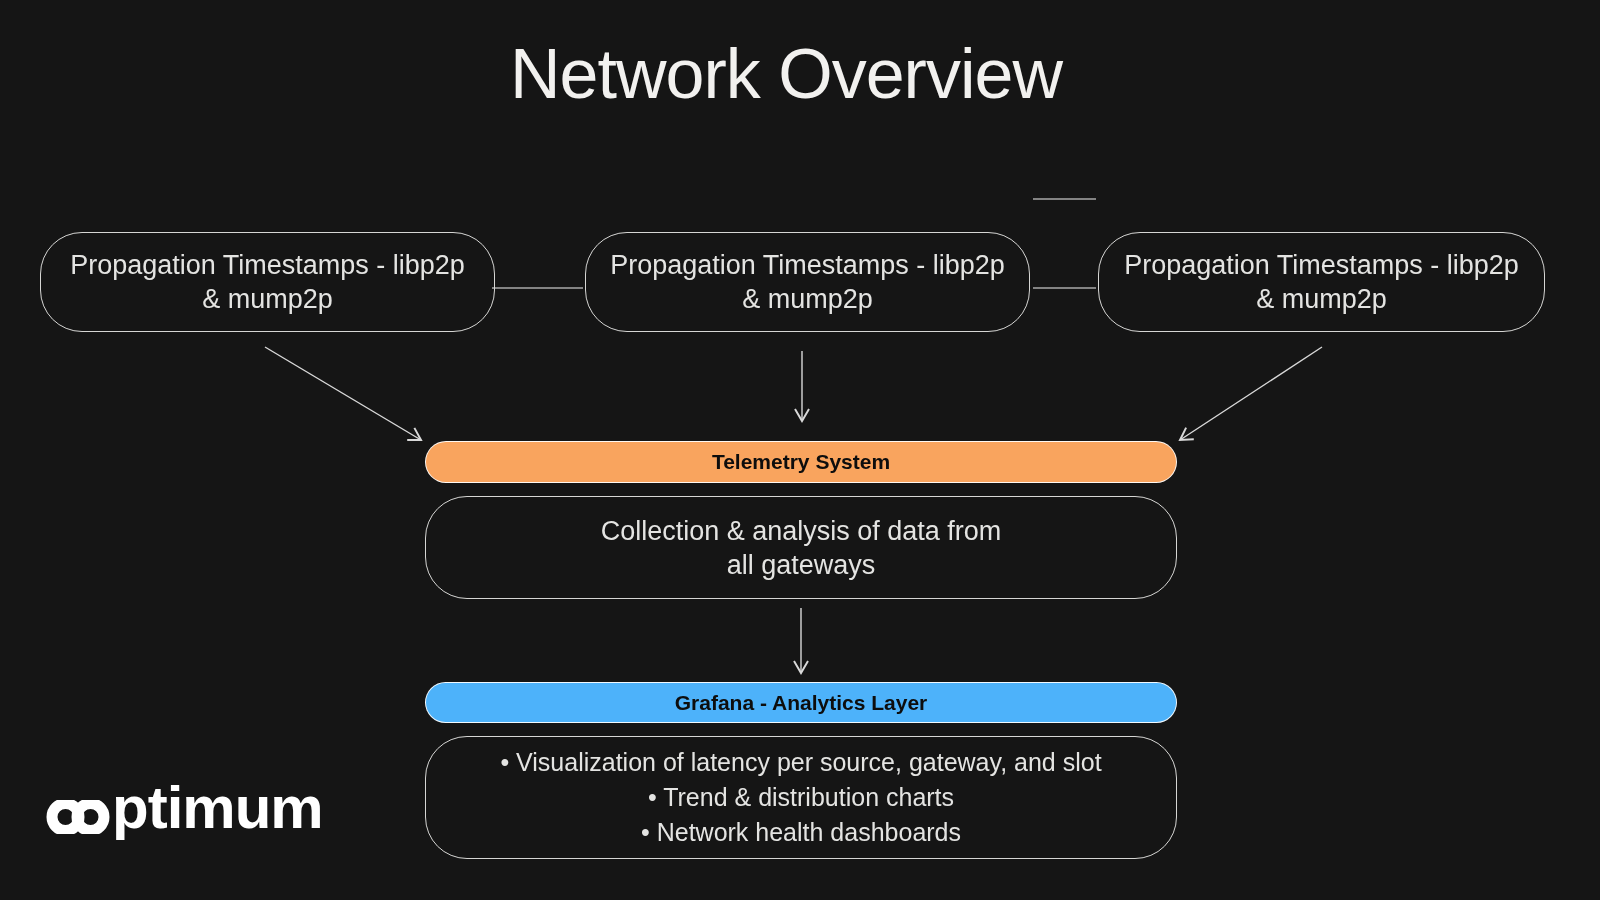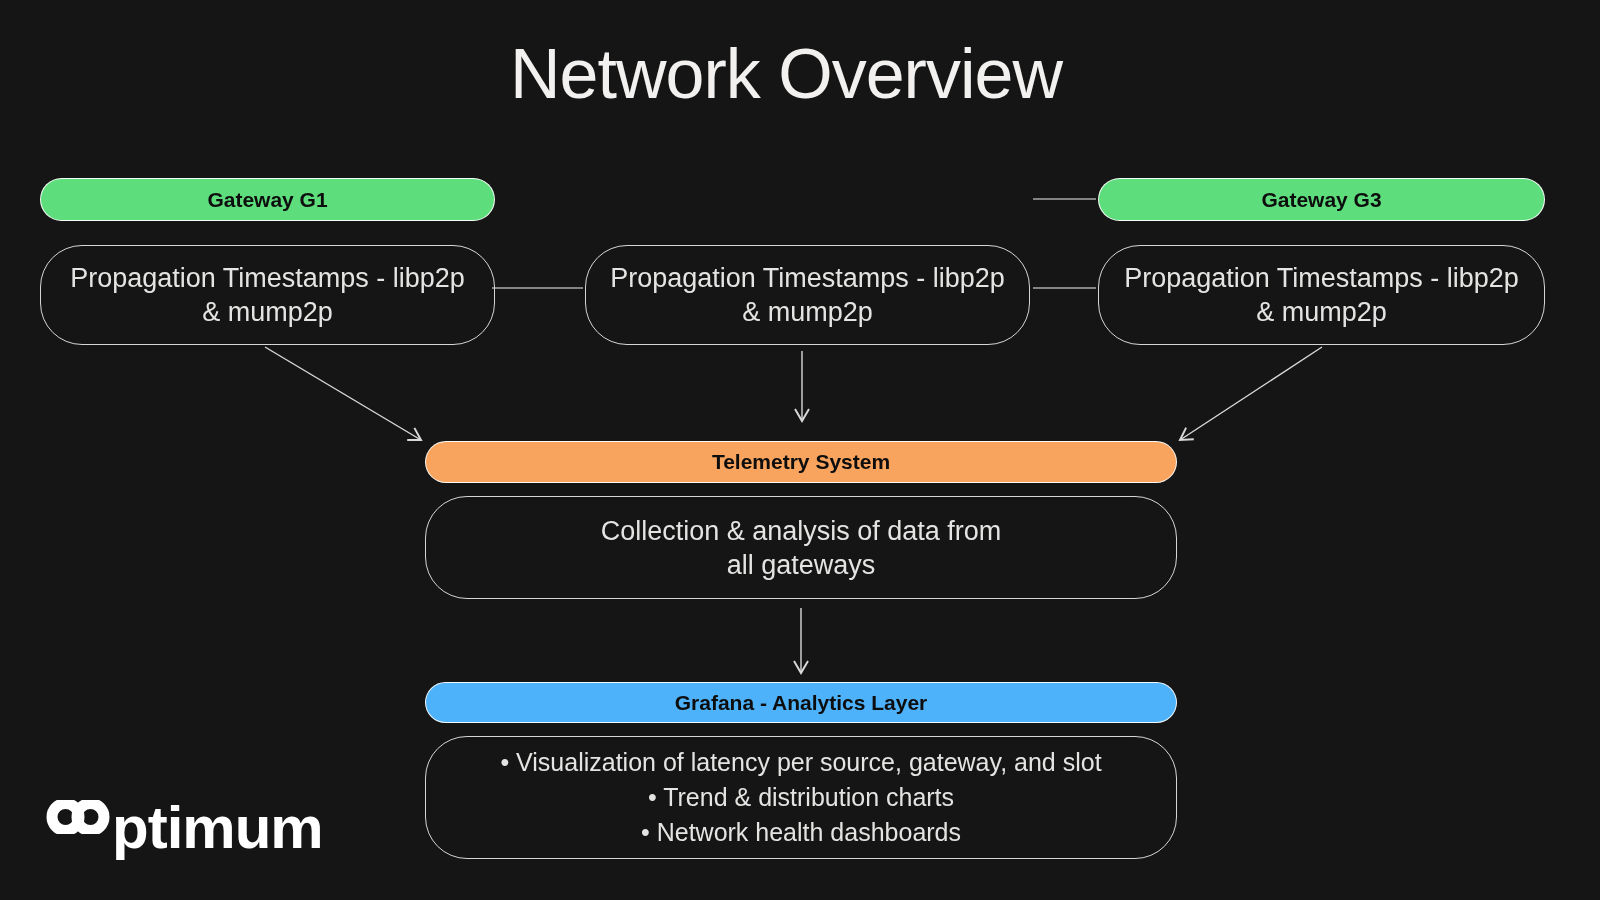--- a/index.html
+++ b/index.html
@@ -35,34 +35,34 @@
   }
   .node-box{
     position:absolute;left:0;right:0;
     border:1px solid var(--box-border);border-radius:42px;
     display:flex;flex-direction:column;align-items:center;justify-content:center;
     color:var(--body-text);font-size:27px;line-height:34px;text-align:center;
     box-sizing:border-box;
   }
   .gateway-col{position:absolute;top:178px;height:160px;}
   .gateway-col .pill{top:0;background:var(--gateway-green);}
-  .gateway-col .node-box{top:67px;height:100px;}
+  .gateway-col .node-box{top:54px;height:100px;}
   .col-g1{left:40px;width:455px;}
   .col-g2{left:585px;width:445px;}
   .col-g3{left:1098px;width:447px;}
   .center-col{position:absolute;left:425px;width:752px;}
   .telemetry-pill{top:441px;height:42px;background:var(--telemetry-orange);}
   .telemetry-box{top:496px;height:103px;}
   .grafana-pill{top:682px;height:41px;background:var(--analytics-blue);}
   .grafana-box{top:736px;height:123px;font-size:25px;line-height:35px;}
   .logo{position:absolute;left:46px;top:778px;width:300px;height:86px;}
   .logo-symbol{position:absolute;left:0;top:22px;}
   .logo-text{
     position:absolute;left:66px;top:0;color:#FFFFFF;
-    font-size:60px;font-weight:700;letter-spacing:-1px;line-height:1;margin-top:20px;
+    font-size:60px;font-weight:700;letter-spacing:-1px;line-height:1;
   }
 </style>
 </head>
 <body>
 
 <div class="stage">
 
   <div class="title">Network Overview</div>
 
   <svg class="connector-layer" width="1600" height="900" viewBox="0 0 1600 900" xmlns="http://www.w3.org/2000/svg">
@@ -74,40 +74,34 @@
     <line x1="1033" y1="199" x2="1096" y2="199" stroke="#A8A8A8" stroke-width="1.6"></line>
     <line x1="492" y1="288" x2="583" y2="288" stroke="#A8A8A8" stroke-width="1.6"></line>
     <line x1="1033" y1="288" x2="1096" y2="288" stroke="#A8A8A8" stroke-width="1.6"></line>
     <line x1="265" y1="347" x2="421" y2="440" stroke="#D9D9D9" stroke-width="1.4" marker-end="url(#arrowhead)"></line>
     <line x1="802" y1="351" x2="802" y2="421" stroke="#D9D9D9" stroke-width="1.4" marker-end="url(#arrowhead)"></line>
     <line x1="1322" y1="347" x2="1180" y2="440" stroke="#D9D9D9" stroke-width="1.4" marker-end="url(#arrowhead)"></line>
     <line x1="801" y1="608" x2="801" y2="673" stroke="#D9D9D9" stroke-width="1.4" marker-end="url(#arrowhead)"></line>
   </svg>
 
   <div class="gateway-col col-g1">
-    <div class="pill">
-      <span>Gateway G1</span>
-    </div>
     <div class="node-box">
       <div>Propagation Timestamps - libp2p</div>
       <div>&amp; mump2p</div>
     </div>
   </div>
 
   <div class="gateway-col col-g2">
     <div class="node-box">
       <div>Propagation Timestamps - libp2p</div>
       <div>&amp; mump2p</div>
     </div>
   </div>
 
   <div class="gateway-col col-g3">
-    <div class="pill">
-      <span>Gateway G3</span>
-    </div>
     <div class="node-box">
       <div>Propagation Timestamps - libp2p</div>
       <div>&amp; mump2p</div>
     </div>
   </div>
 
   <div class="center-col node-box telemetry-box">
     <div>Collection &amp; analysis of data from</div>
     <div>all gateways</div>
   </div>

